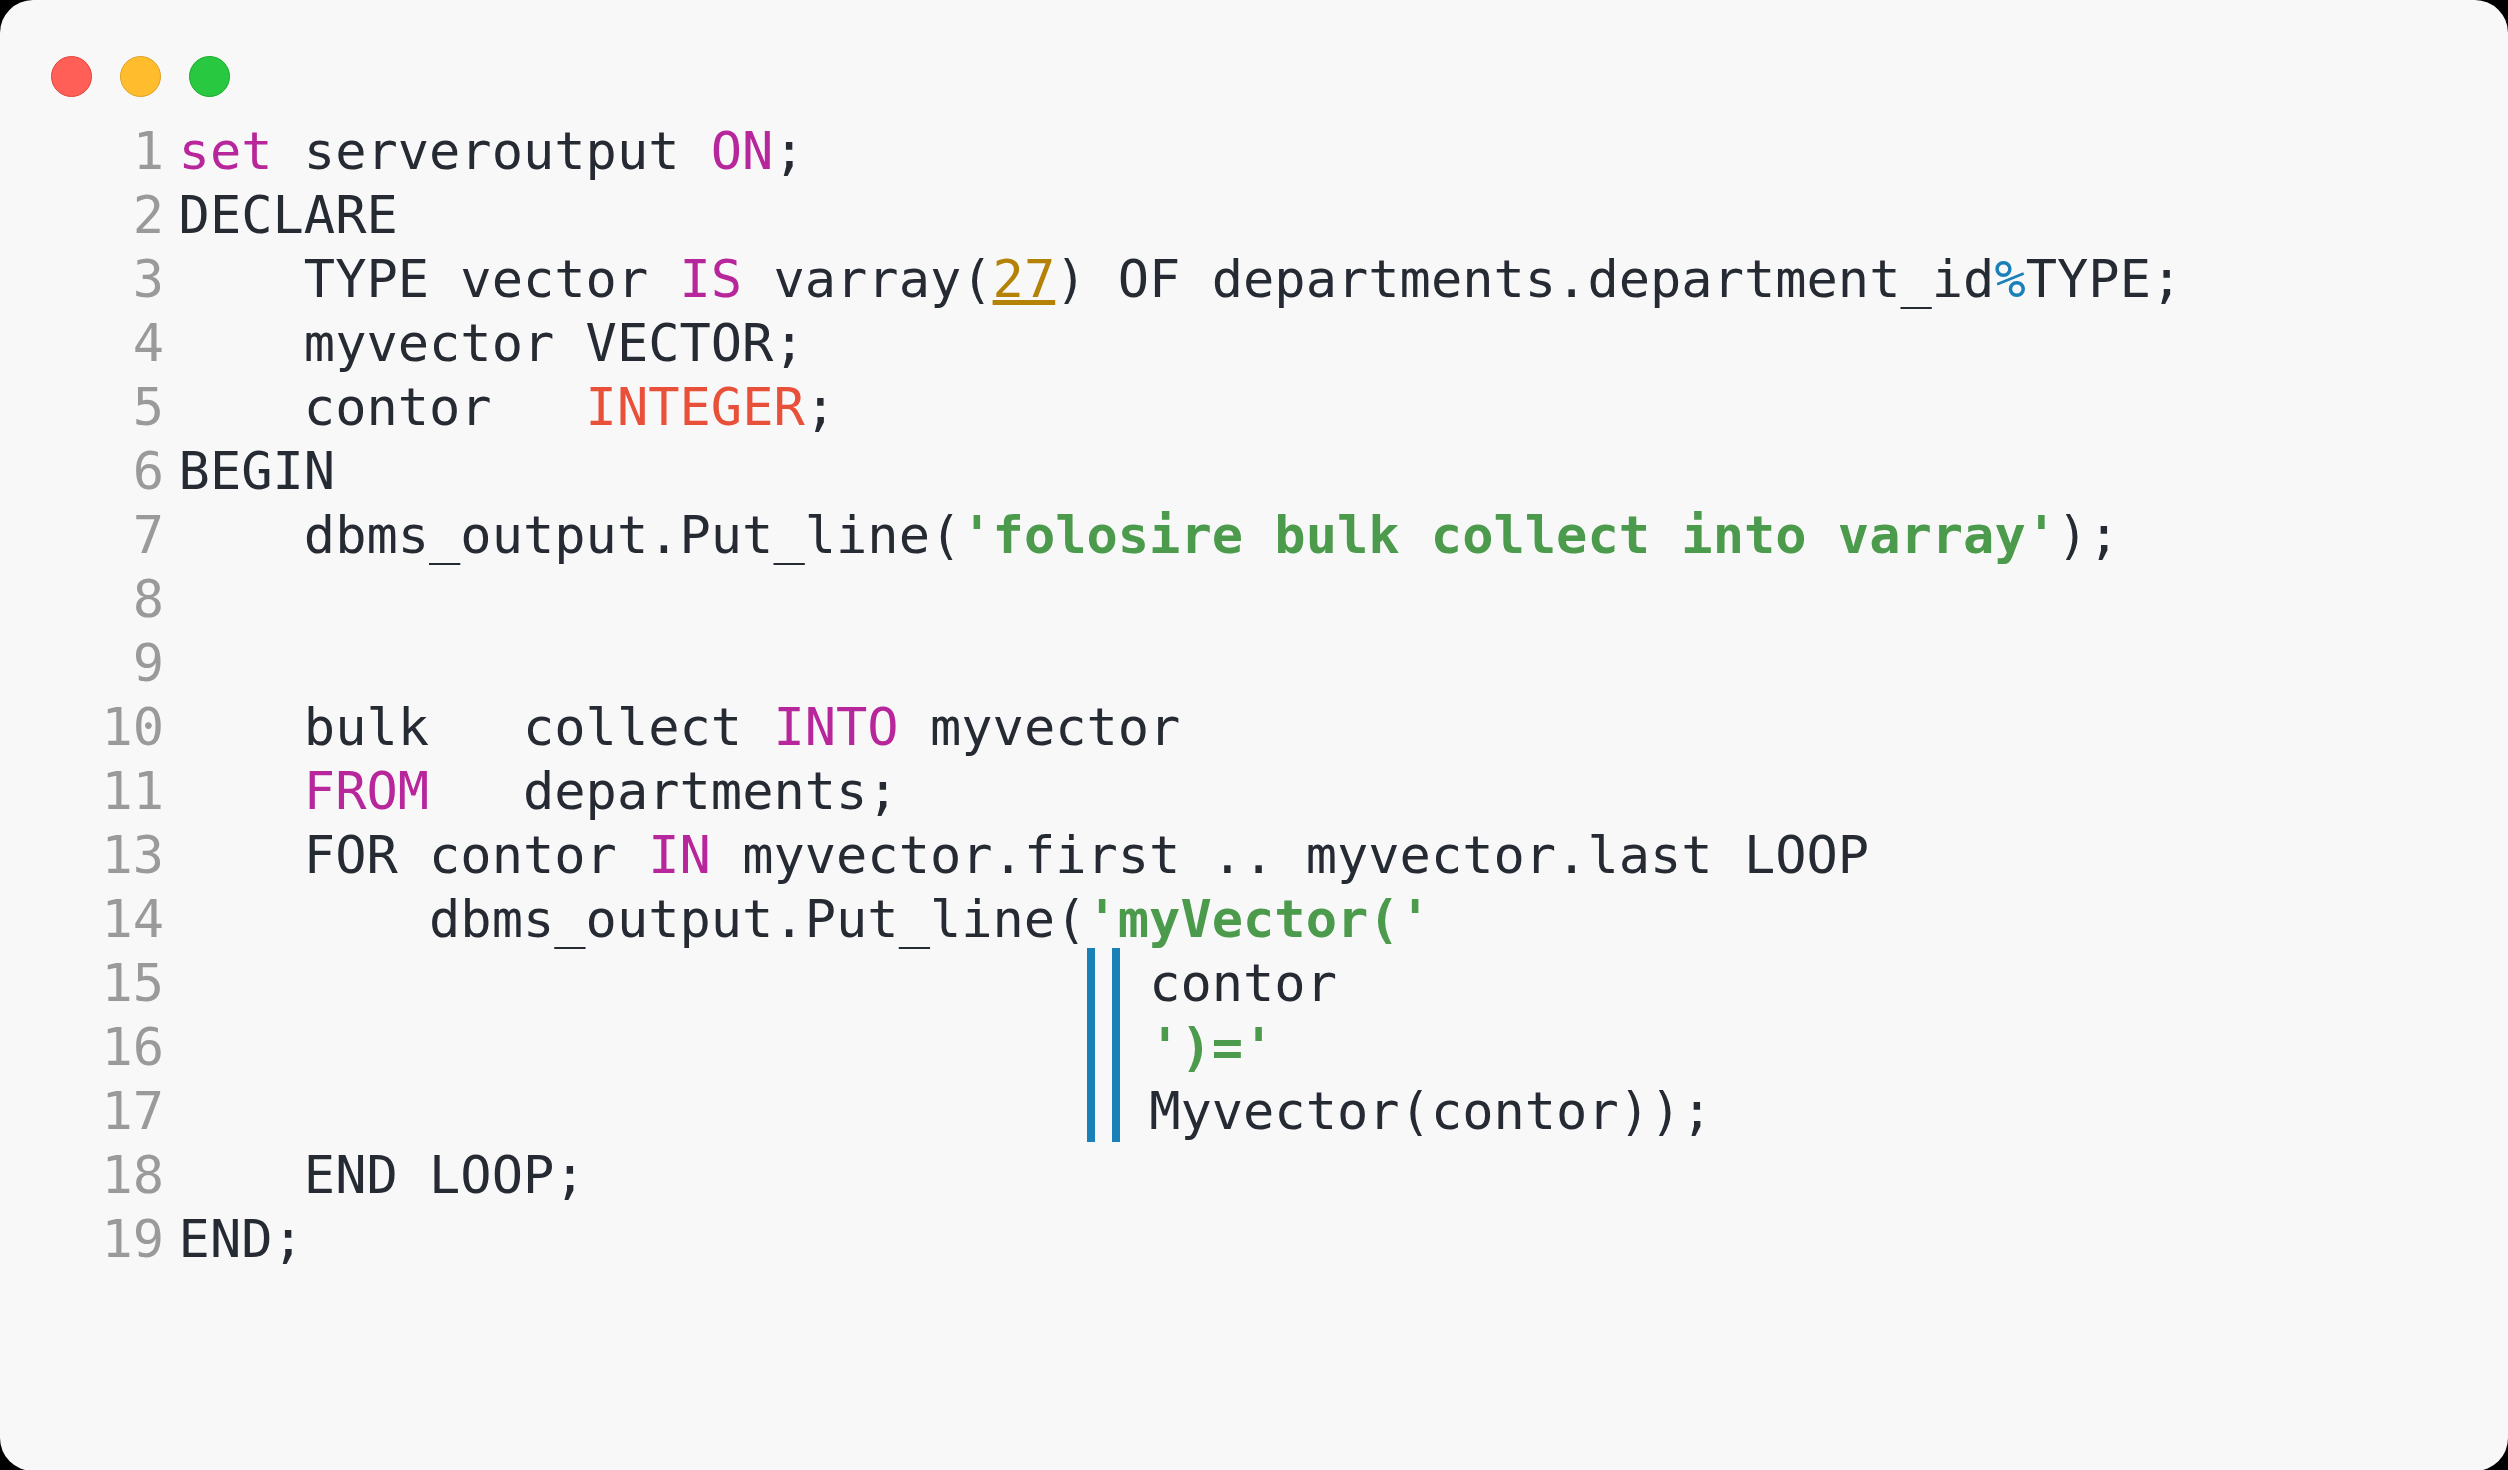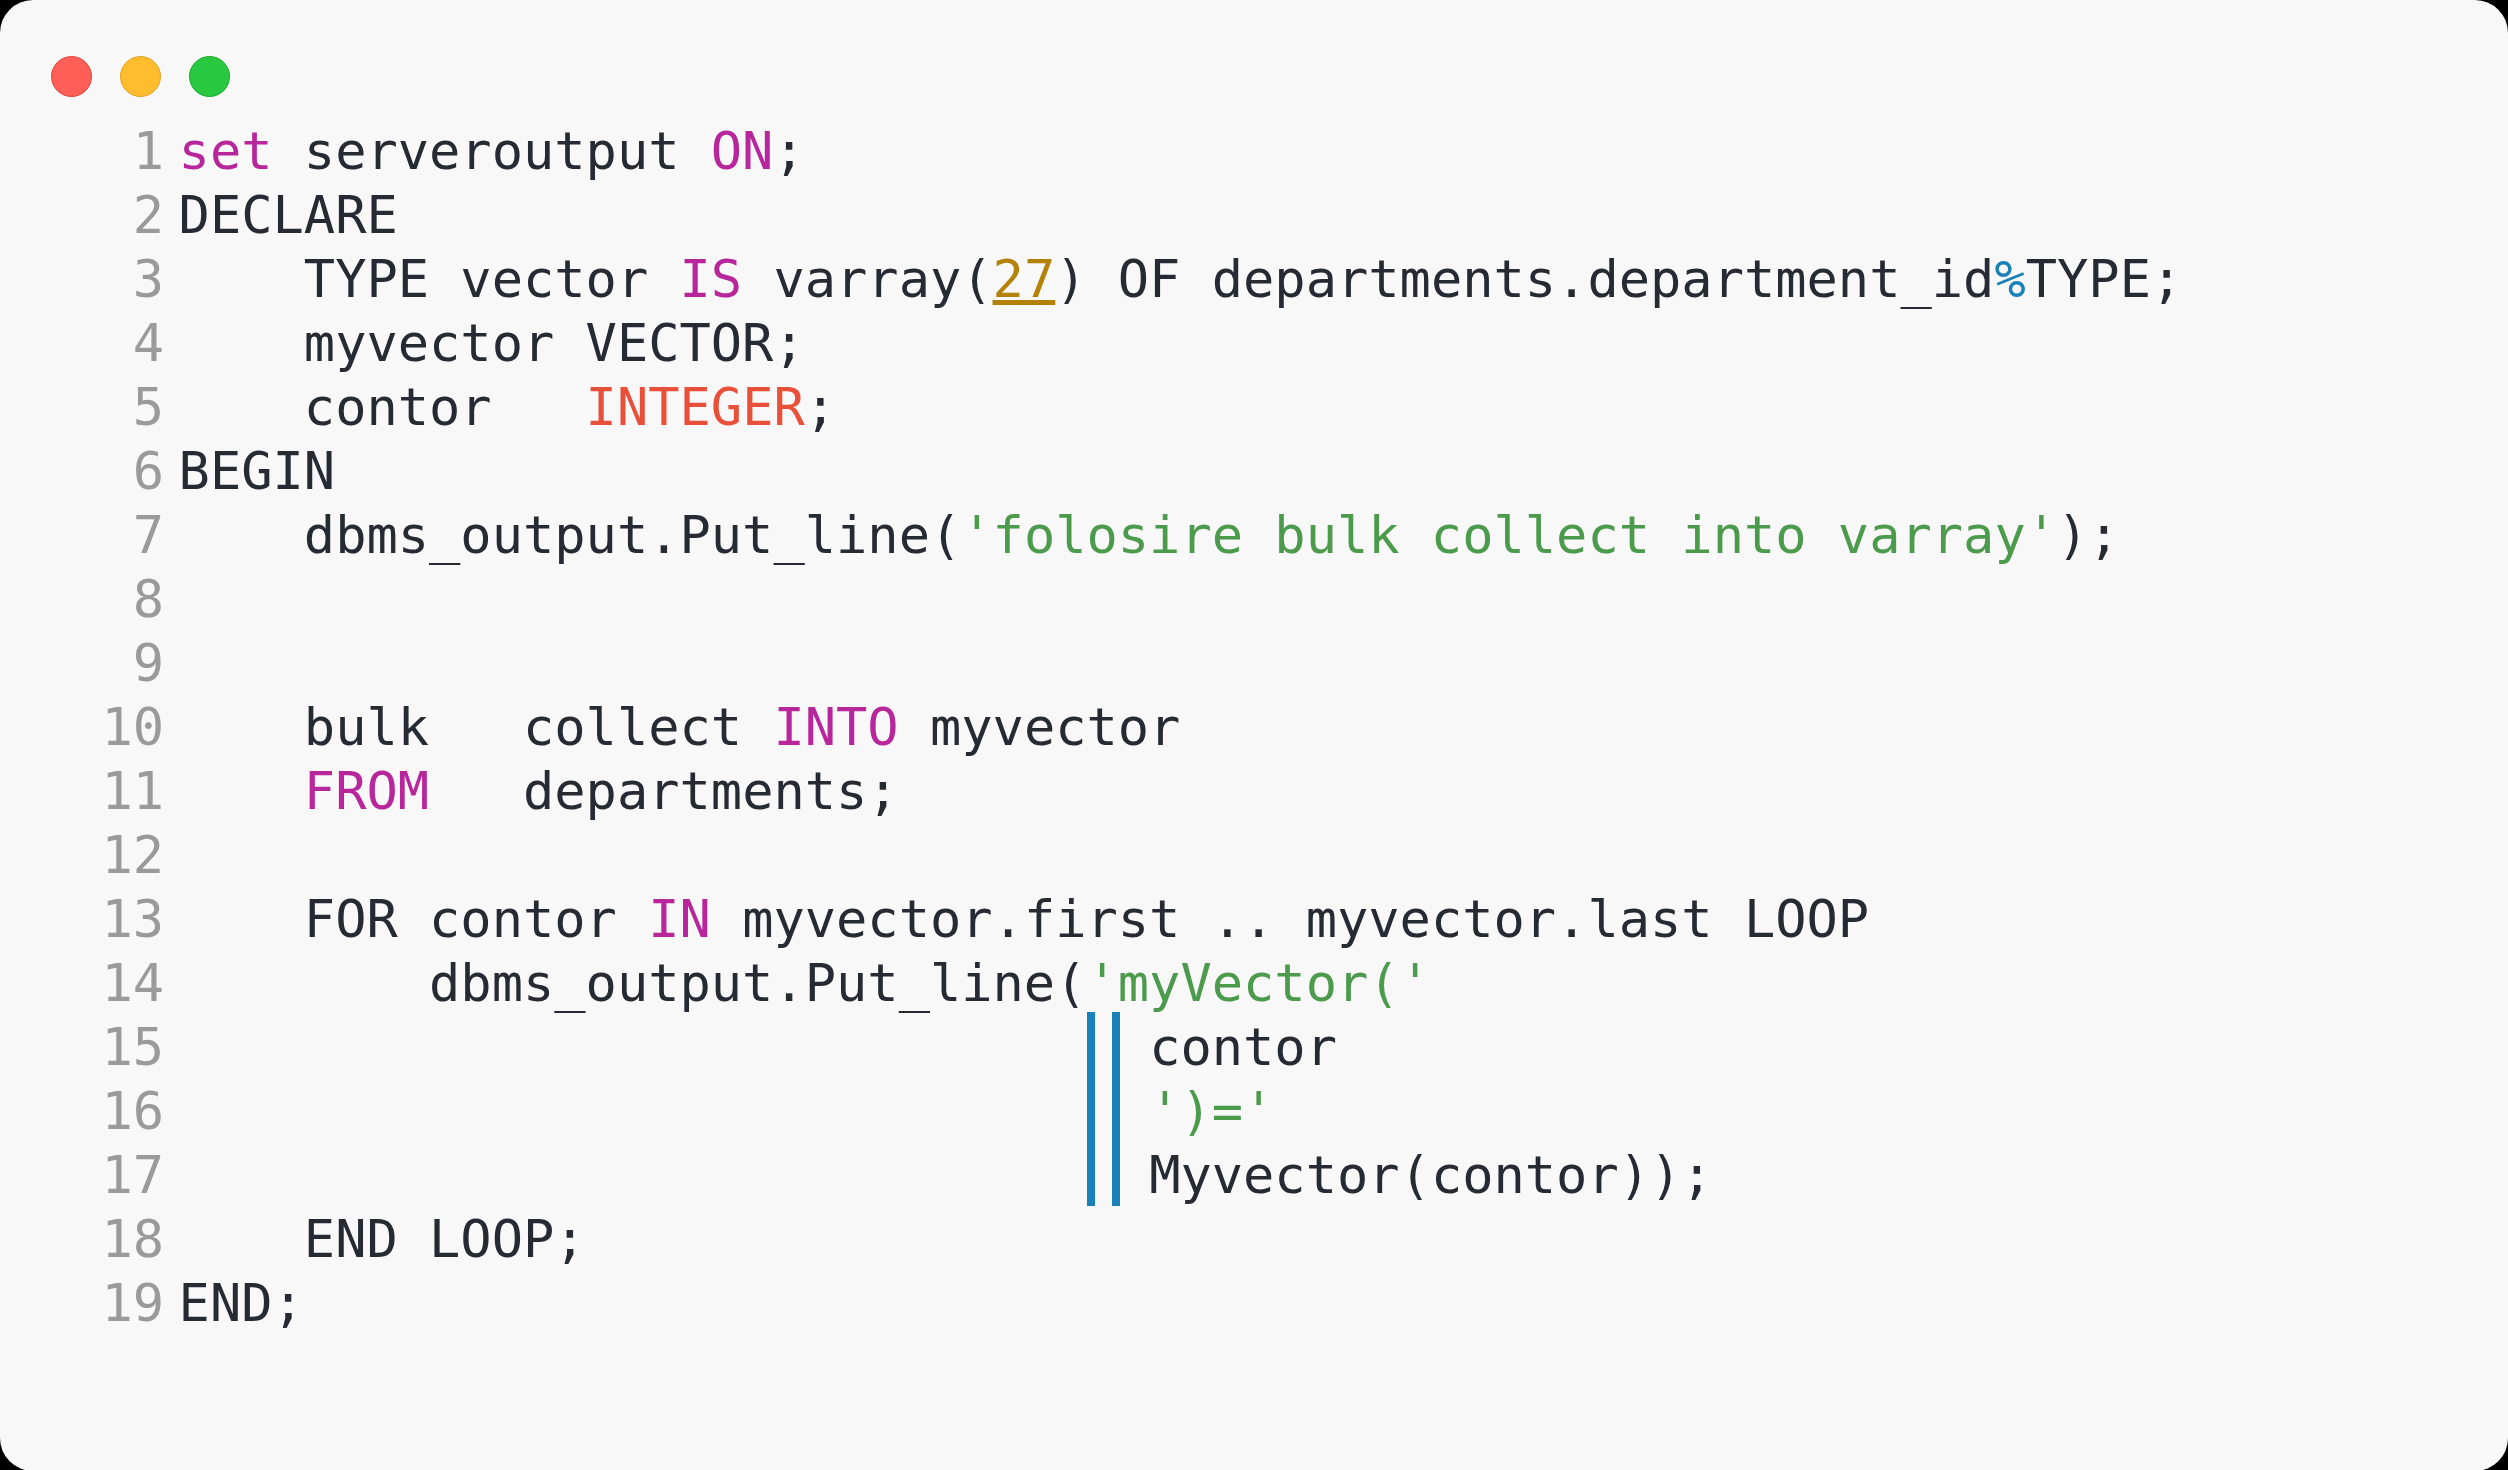--- a/index.html
+++ b/index.html
@@ -79,21 +79,21 @@
 
   .linecode {
     padding-left: 14.6px;
     color: #262b33;
     white-space: pre;
     position: relative;
   }
 
   
   .kw   { color: #b8269b; }   
-  .str  { color: #4c9a4c; }   
+  .str  { color: #4c9a4c; font-weight: bold; }   
   .num  { color: #b58208; text-decoration: underline; }   
   .typ  { color: #e8503a; }   
   .op   { color: #1a80b8; }   
   .pl   { color: #262b33; text-align: right; }   
 
   
   .concat {
     color: #1a80b8;
     display: inline-block;
     position: relative;
@@ -180,24 +180,20 @@
     <div class="code-line">
       <span class="lineno">10</span>
       <span class="linecode"><span class="pl">    bulk   collect </span><span class="kw">INTO</span><span class="pl"> myvector</span></span>
     </div>
 
     <div class="code-line">
       <span class="lineno">11</span>
       <span class="linecode"><span class="pl">    </span><span class="kw">FROM</span><span class="pl">   departments;</span></span>
     </div>
 
-    <div class="code-line">
-      <span class="lineno">12</span>
-      <span class="linecode"></span>
-    </div>
 
     <div class="code-line">
       <span class="lineno">13</span>
       <span class="linecode"><span class="pl">    FOR contor </span><span class="kw">IN</span><span class="pl"> myvector.first .. myvector.last LOOP</span></span>
     </div>
 
     <div class="code-line">
       <span class="lineno">14</span>
       <span class="linecode"><span class="pl">        dbms_output.Put_line(</span><span class="str">'myVector('</span></span>
     </div>

